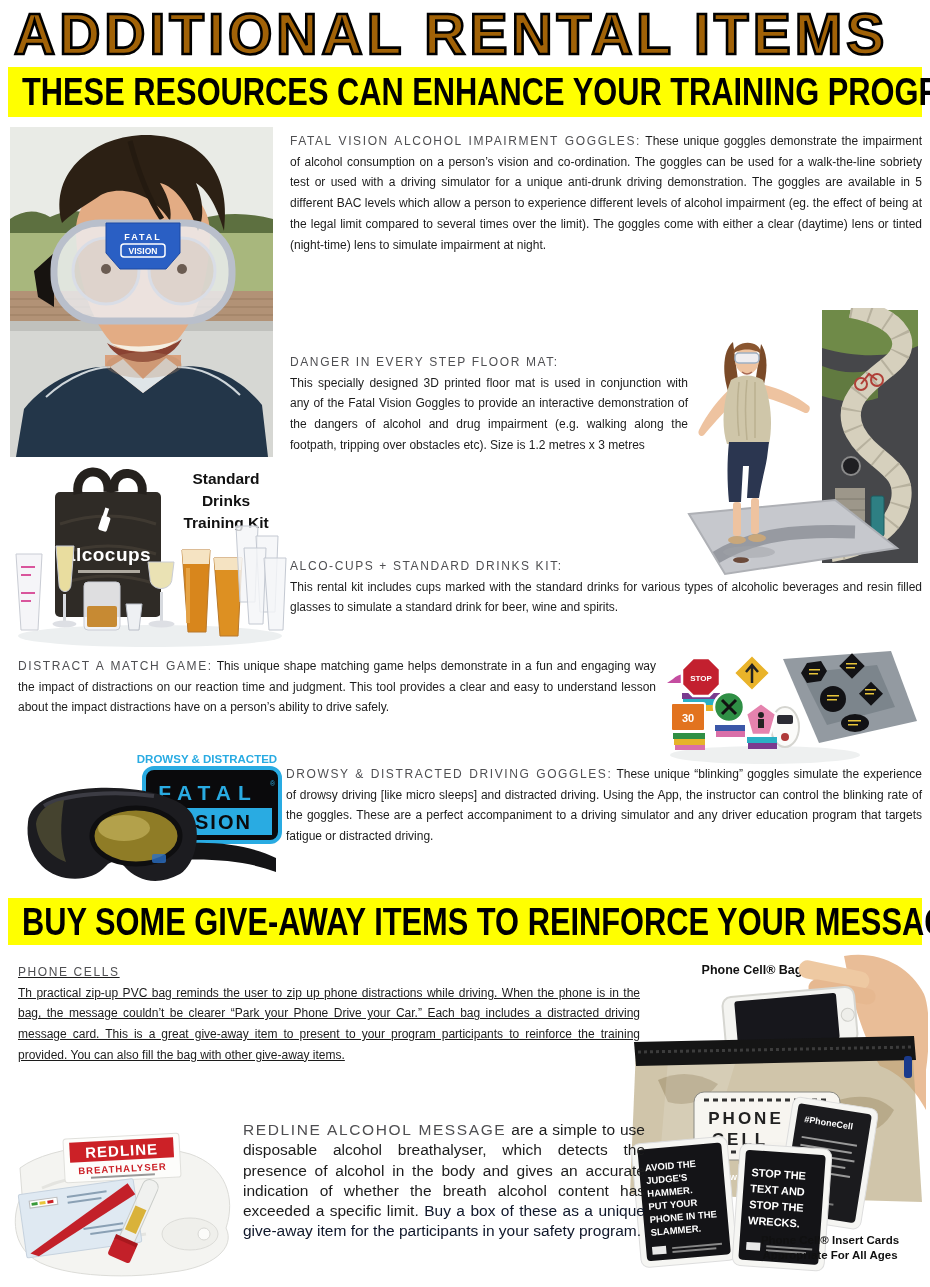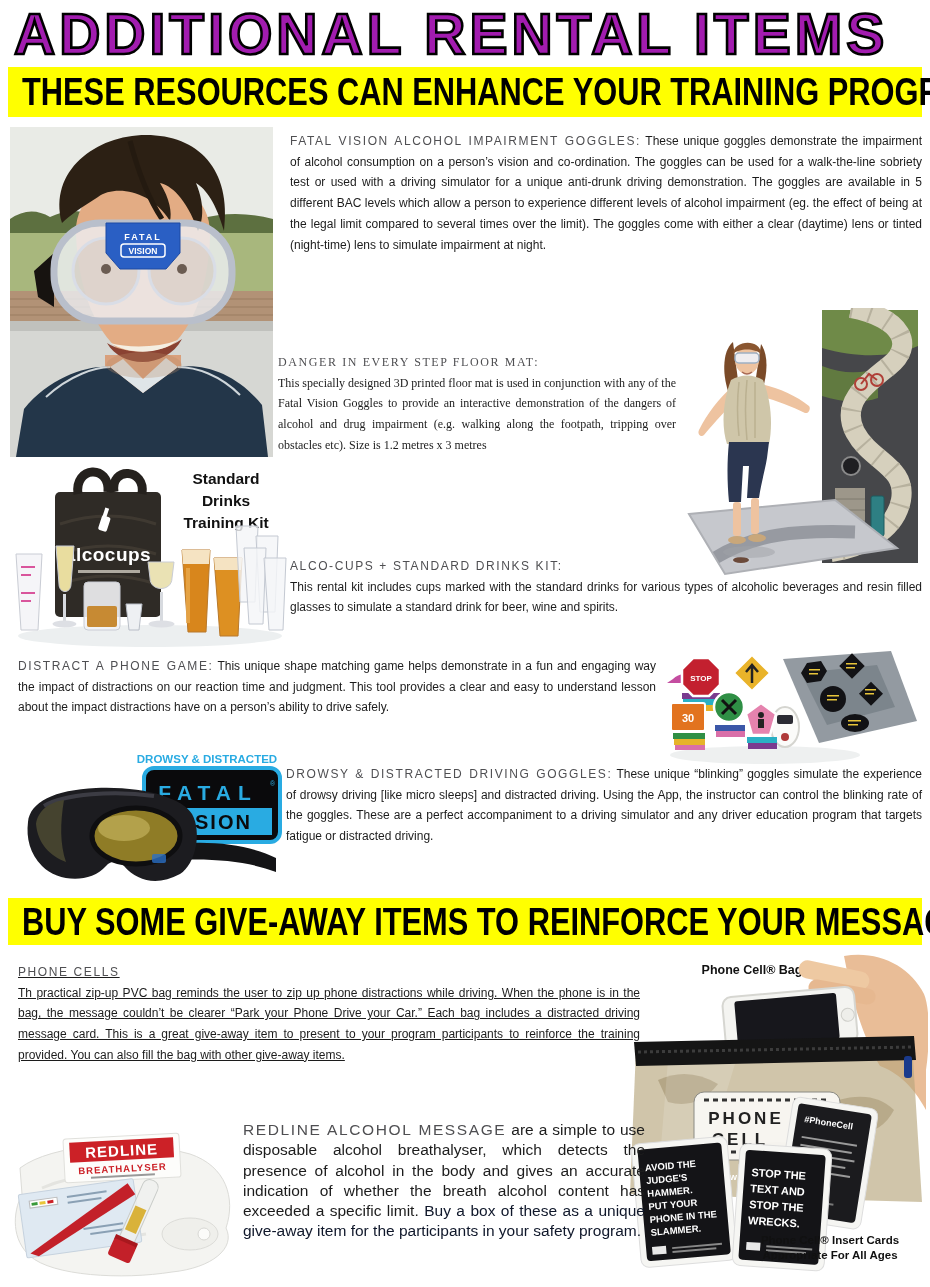--- a/index.html
+++ b/index.html
@@ -4,21 +4,21 @@
 <style>
   * { margin:0; padding:0; box-sizing:border-box; }
   html,body { background:#ffffff; }
   .page {
     position:relative; width:930px; height:1287px; background:#fff;
     font-family:"Liberation Sans", sans-serif; overflow:hidden;
   }
   .title {
     position:absolute; left:14px; top:1px; width:912px;
     font-size:57px; font-weight:800; letter-spacing:4px; white-space:nowrap;
-    color:#a21caf; -webkit-text-stroke:2.6px #000;
+    color:#a16207; -webkit-text-stroke:2.6px #000;
   }
   .banner {
     position:absolute; left:8px; width:914px; background:#FFFF00;
     display:flex; align-items:center; padding-left:14px;
   }
   .banner .txt {
     font-weight:bold; font-size:39px; white-space:nowrap; color:#000;
     transform:scaleX(0.79); transform-origin:0 50%;
   }
   #banner1 { top:67px; height:50px; }
@@ -116,21 +116,21 @@
         <path d="M94,74 C92,92 92,110 94,128 M102,72 C100,92 100,112 102,132 M110,74 C110,92 110,112 110,130" stroke="#b8ae8e" fill="none" stroke-width="1.5" opacity="0.9"></path>
         <path d="M84,134 L124,134 L122,150 C120,162 116,176 114,190 L102,190 L104,158 L98,158 L96,194 L84,194 C82,174 82,152 84,134 Z" fill="#2b3650"></path>
         <rect x="88" y="194" width="8" height="34" rx="3" fill="#eec3a0"></rect>
         <rect x="106" y="190" width="8" height="36" rx="3" fill="#eec3a0"></rect>
         <ellipse cx="92" cy="232" rx="9" ry="4" fill="#c9a77a"></ellipse>
         <ellipse cx="112" cy="230" rx="9" ry="4" fill="#c9a77a"></ellipse>
       </g>
     </svg>
   </div>
 
-  <div class="tb" style="left:278px; top:352px; width:398px;font-family:Liberation Serif, serif;">
+  <div class="tb" style="left:290px; top:352px; width:398px;">
     <span class="hthin bh">DANGER IN EVERY STEP FLOOR MAT:</span>
     <span>This specially designed 3D printed floor mat is used in conjunction with any of the Fatal Vision Goggles to provide an interactive demonstration of the dangers of alcohol and drug impairment (e.g. walking along the footpath, tripping over obstacles etc). Size is 1.2 metres x 3 metres</span>
   </div>
 
   <div class="art" style="left:0px; top:462px; width:290px; height:193px;">
     <svg width="290" height="193" viewBox="0 0 290 193">
       <ellipse cx="150" cy="174" rx="132" ry="11" fill="#eceff0"></ellipse>
       <rect x="55" y="30" width="106" height="125" rx="5" fill="#2f2b26"></rect>
       <path d="M60,62 q48,-16 96,0 M60,92 q48,-16 96,0 M60,122 q48,-16 96,0" stroke="#433d35" fill="none" stroke-width="3" opacity="0.8"></path>
       <path d="M78,32 C74,4 110,2 108,30" stroke="#25211d" stroke-width="9" fill="none"></path>
@@ -183,21 +183,21 @@
       </g>
     </svg>
   </div>
 
   <div class="tb" style="left:290px; top:556px; width:632px;">
     <span class="hthin bh">ALCO-CUPS + STANDARD DRINKS KIT:</span>
     <span>This rental kit includes cups marked with the standard drinks for various types of alcoholic beverages and resin filled glasses to simulate a standard drink for beer, wine and spirits.</span>
   </div>
 
   <div class="tb" style="left:18px; top:656px; width:638px;">
-    <span class="hthin">DISTRACT A PHONE GAME:</span>
+    <span class="hthin">DISTRACT A MATCH GAME:</span>
     <span>This unique shape matching game helps demonstrate in a fun and engaging way the impact of distractions on our reaction time and judgment. This tool provides a clear and easy to understand lesson about the impact distractions have on a person’s ability to drive safely.</span>
   </div>
 
   <div class="art" style="left:655px; top:645px; width:272px; height:128px;">
     <svg width="272" height="128" viewBox="0 0 272 128">
       <ellipse cx="110" cy="110" rx="95" ry="9" fill="#eef0f0"></ellipse>
       <polygon points="128,14 236,6 262,76 164,98" fill="#939aa1"></polygon>
       <polygon points="146,28 222,20 240,62 172,80" fill="#7c858c"></polygon>
       <g fill="#121215">
         <polygon points="152,18 166,16 172,26 166,36 152,38 146,28"></polygon>

